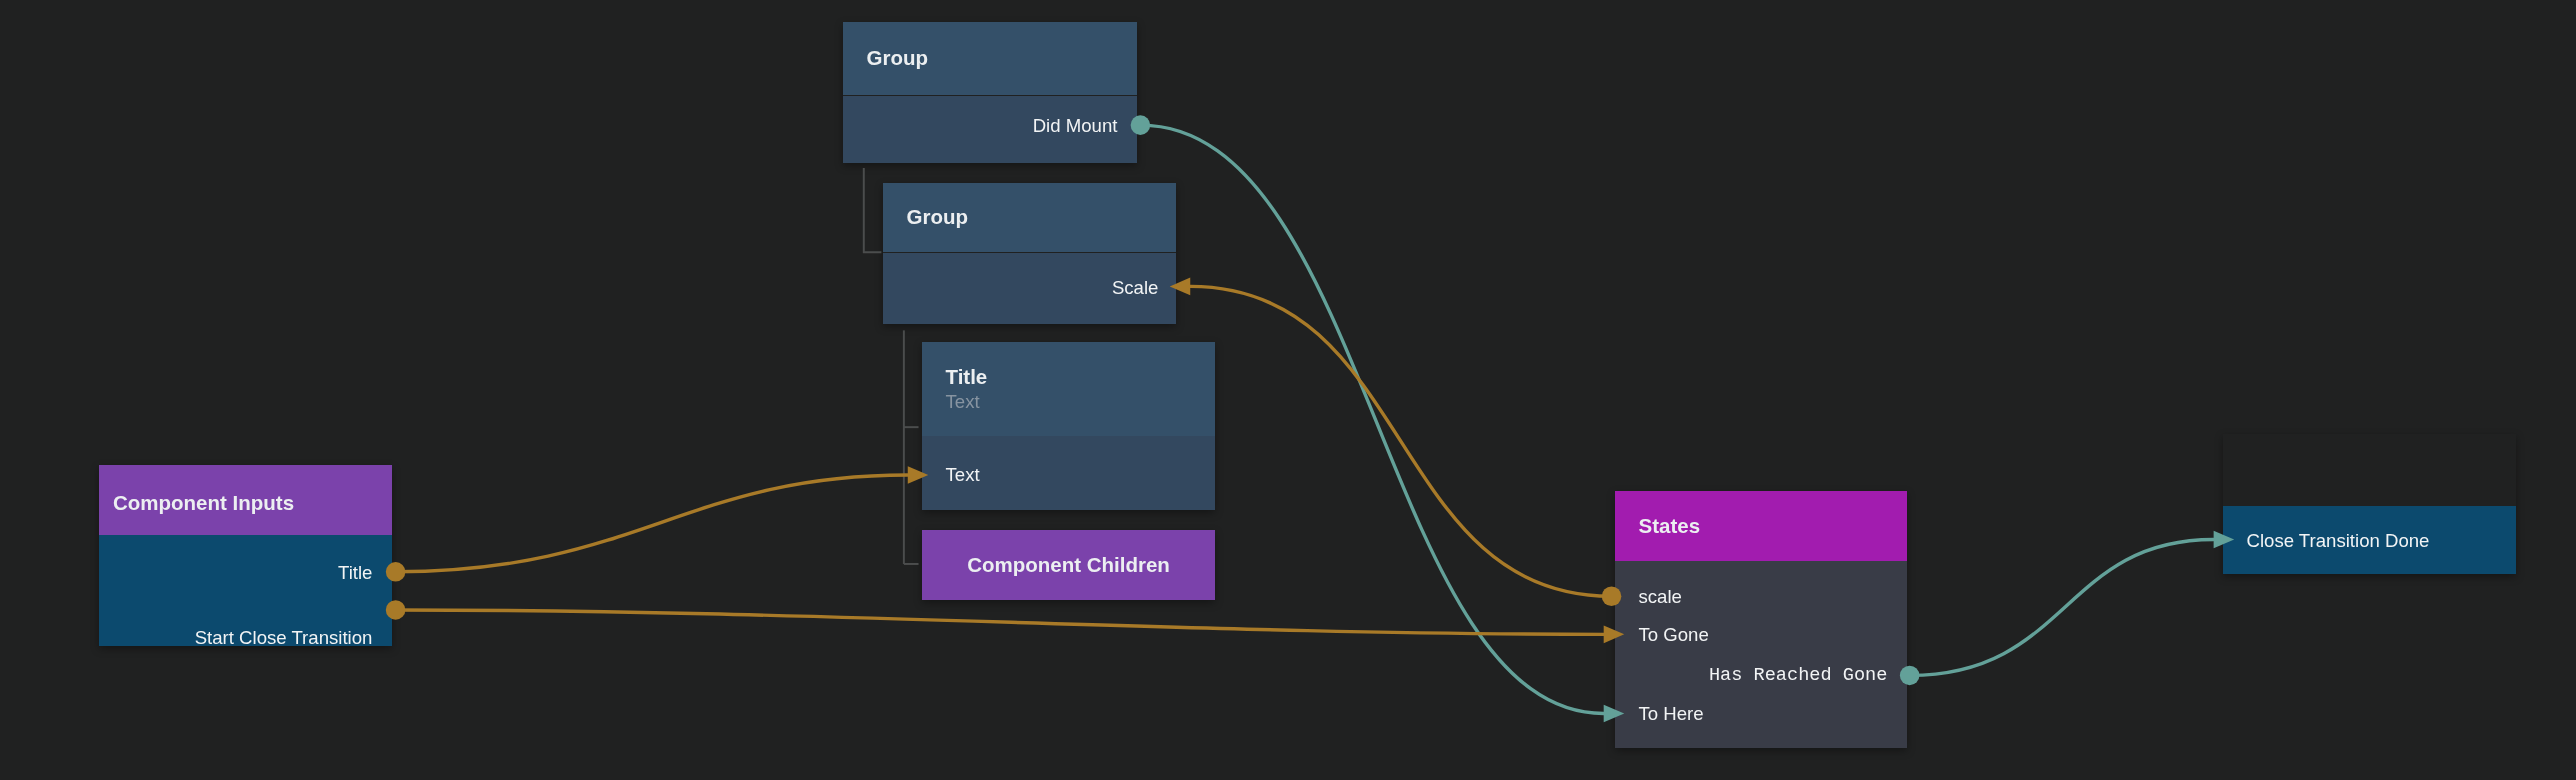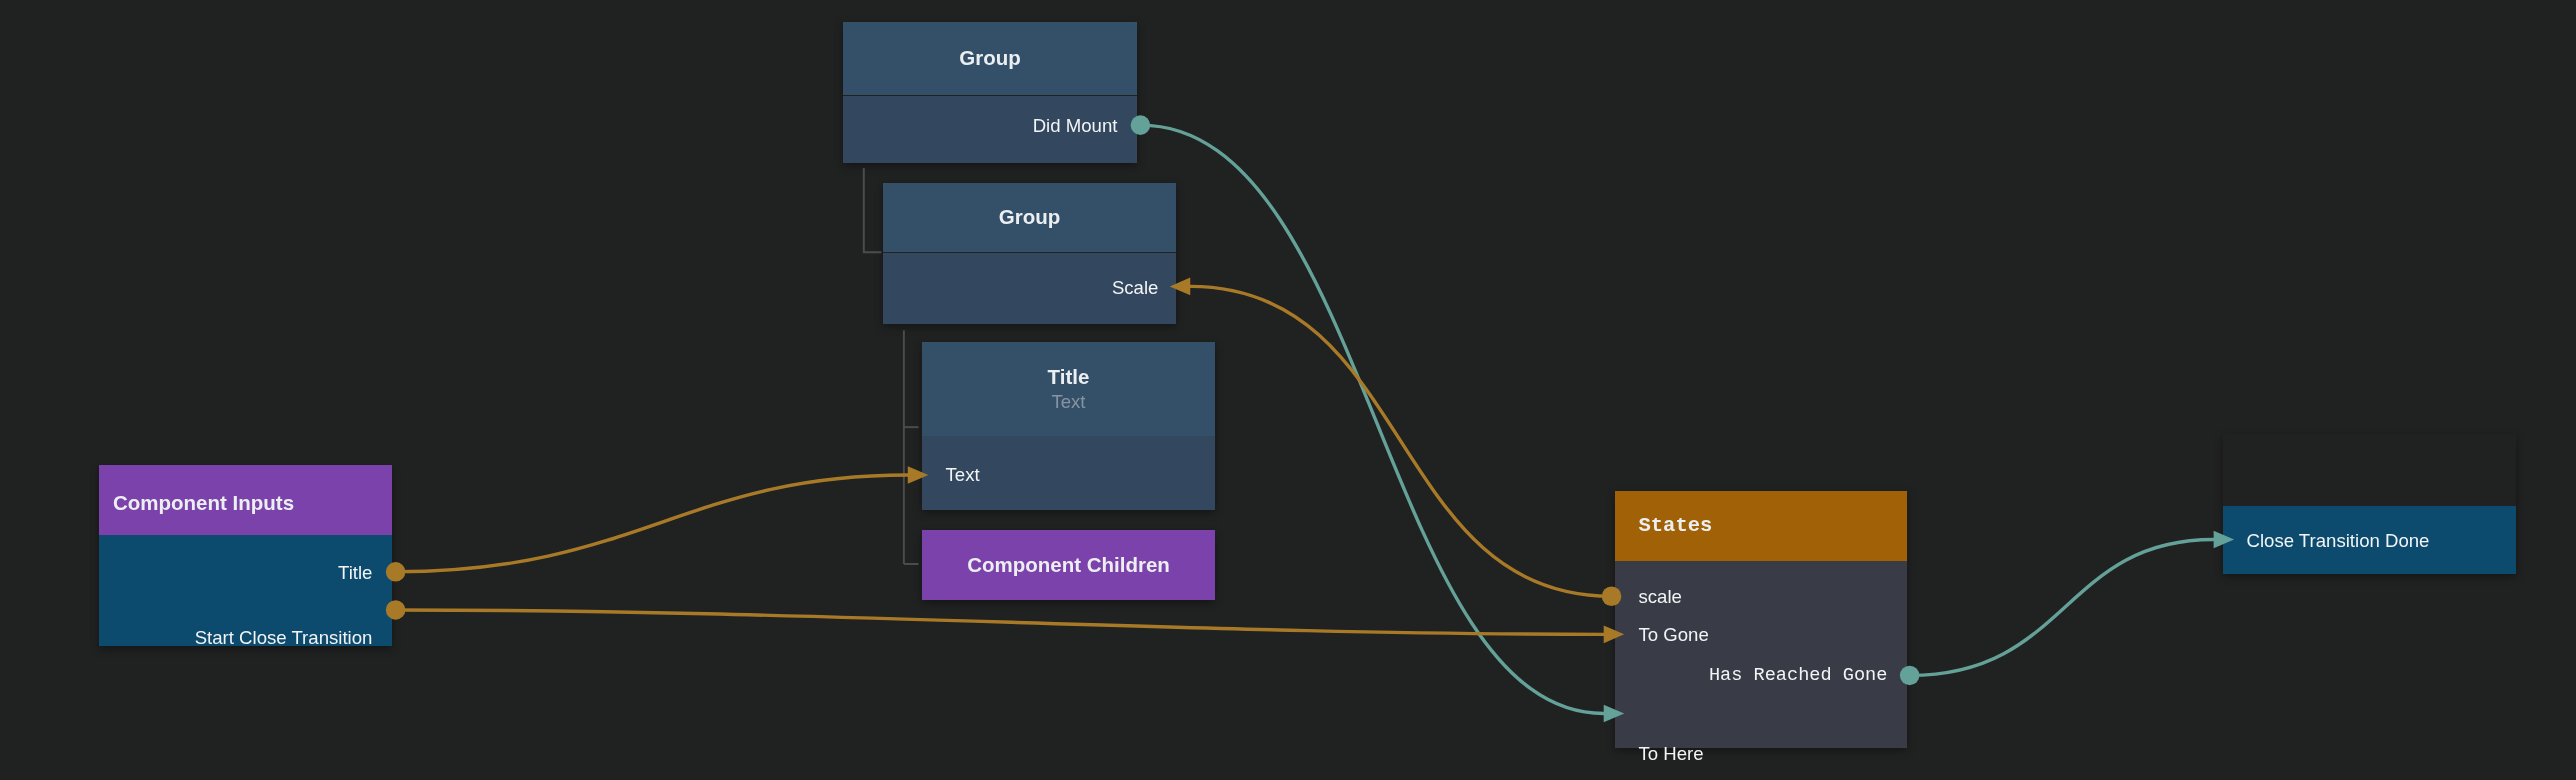--- a/index.html
+++ b/index.html
@@ -17,25 +17,25 @@
     position: absolute;
     box-shadow: 0 2.9px 7.8px rgba(0,0,0,0.35);
   }
   .hdr {
     position: relative;
     display: flex; flex-direction: column; justify-content: center;
     padding: 0 23.5px;
     box-sizing: border-box;
   }
   .bdy { position: absolute; left: 0; right: 0; bottom: 0; top: auto; }
-  .hdr.blue   { background: #345069; align-items: center; }
+  .hdr.blue   { background: #345069; }
   .bdy-blue   { background: #33485f; }
   .hdr.purple { background: #7b42ab; }
   .bdy-purple { background: #0c4a6e; }
-  .hdr.gray   { background: #a16207; font-family: Liberation Mono, monospace; }
+  .hdr.gray   { background: #a21caf; }
   .bdy-gray   { background: #393c47; }
   .ttl {
     color: #eceff1;
     font-size: 20.5px;
     font-weight: 600;
     line-height: 26.4px;
     white-space: nowrap;
   }
   .subttl {
     color: #8794a1;
@@ -124,21 +124,21 @@
     <div class="bdy bdy-gray" style="height:187px;">
       <div class="port l" style="top:20.5px;">
         <span>scale</span>
       </div>
       <div class="port l" style="top:59px;">
         <span>To Gone</span>
       </div>
       <div class="port r" style="top:100px;font-family:Liberation Mono, monospace;">
         <span>Has Reached Gone</span>
       </div>
-      <div class="port l" style="top:138px;margin-top:40px;">
+      <div class="port l" style="top:138px;">
         <span>To Here</span>
       </div>
     </div>
   </div>
 
   <div class="node" style="left:2223px; top:434px; width:293px; height:140px;">
     <div class="bdy bdy-purple" style="height:68px;">
       <div class="port l" style="top:19.6px;">
         <span>Close Transition Done</span>
       </div>

